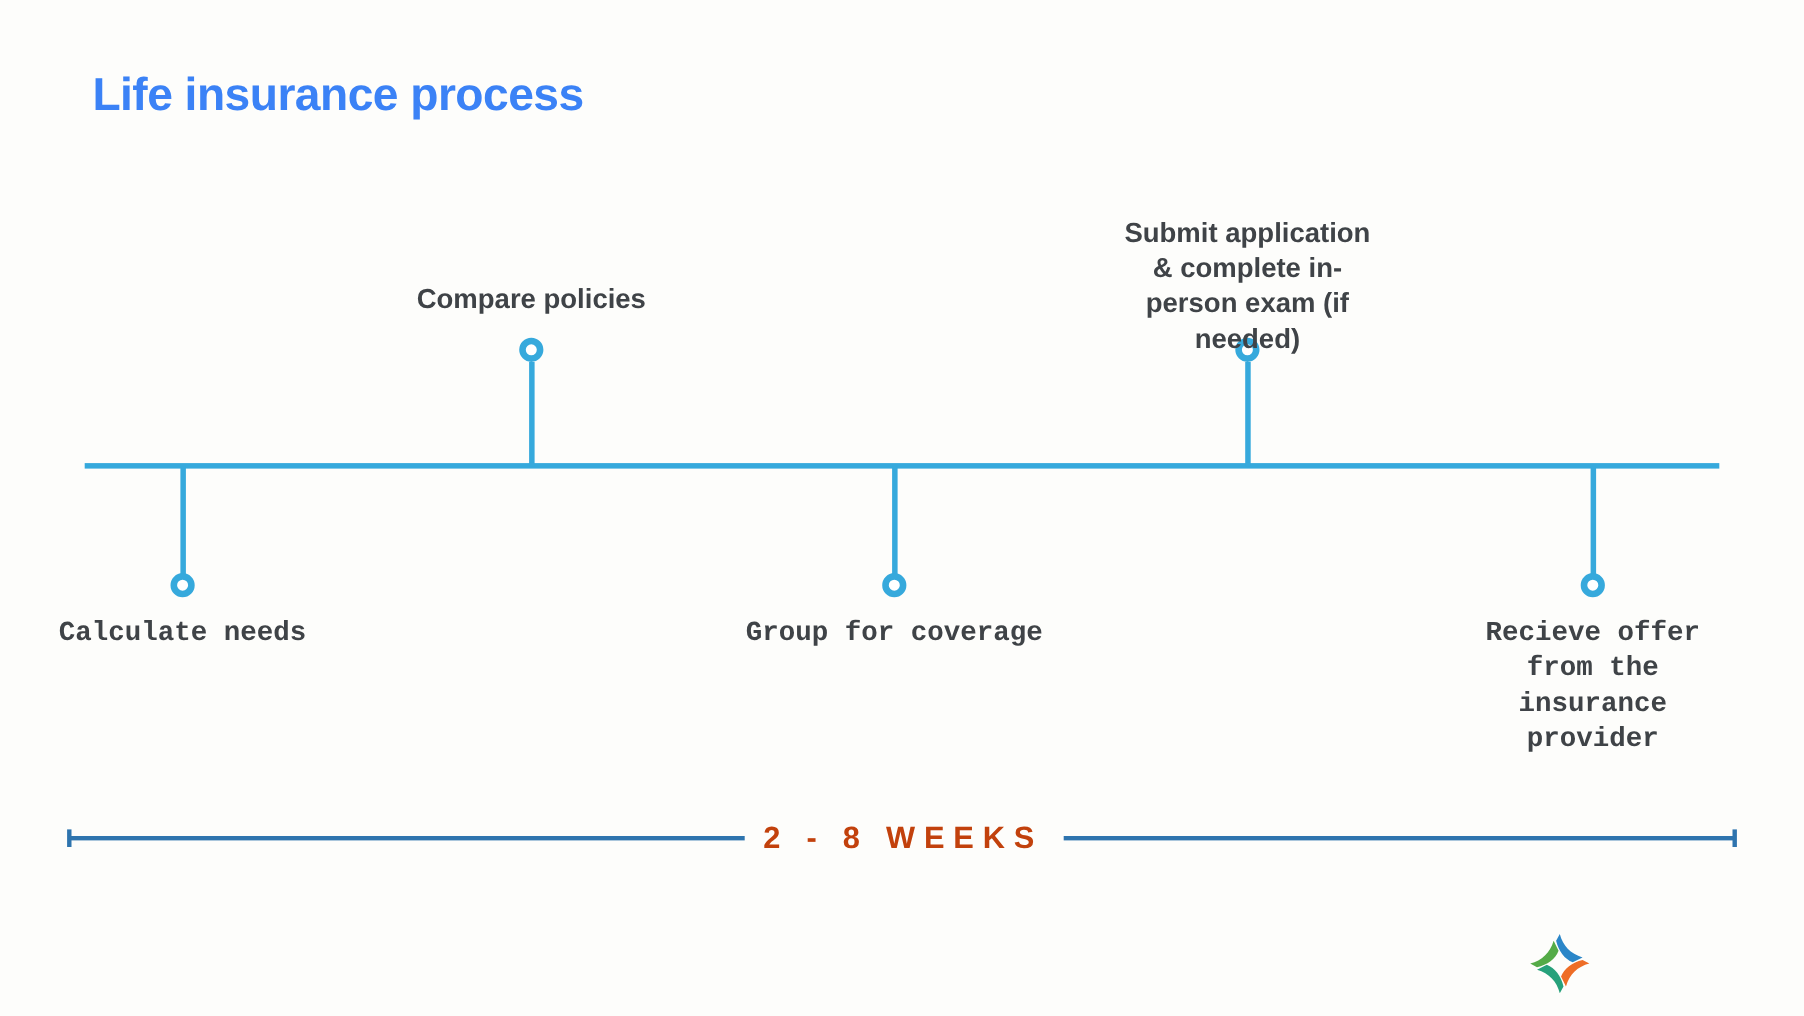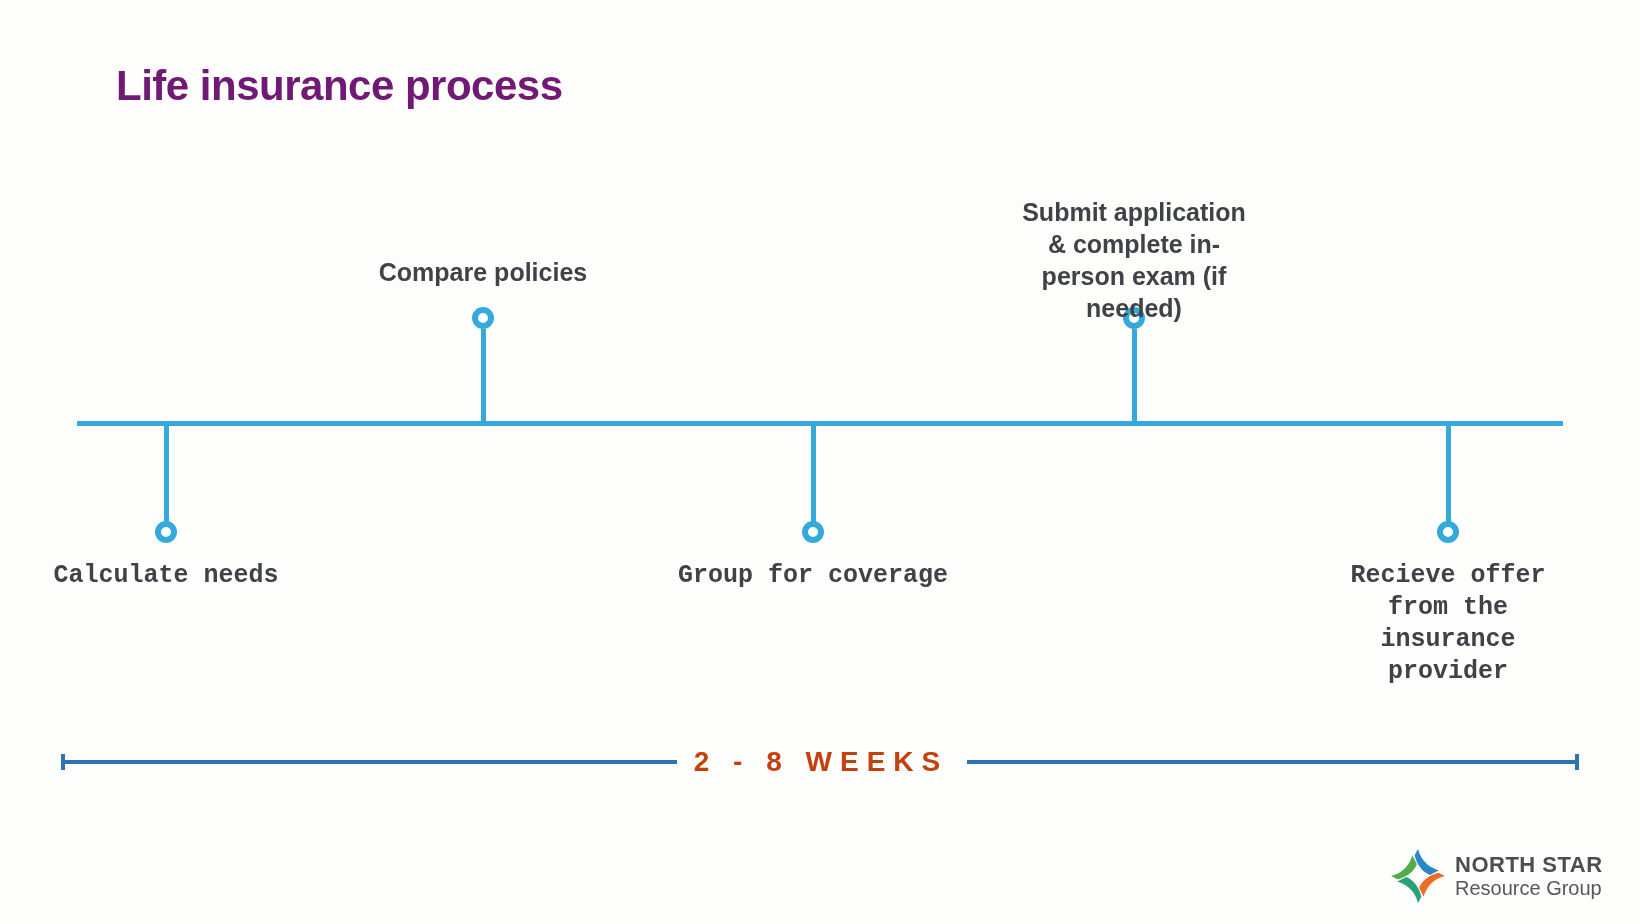--- a/index.html
+++ b/index.html
@@ -15,22 +15,21 @@
   }
 
   
   .title {
     position: absolute;
     left: 84px;
     top: 62px;
     font-size: 42px;
     font-weight: bold;
     letter-spacing: -0.5px;
-    color: #701a75;
-    margin-left: 32px;
+    color: #3b82f6;
   }
 
   
   .tl-line {
     position: absolute;
     left: 77px;
     top: 421px;
     width: 1486px;
     height: 5px;
     background: #36a9dc;
@@ -173,19 +172,15 @@
   <div class="wtick right"></div>
 
   <div class="logo">
     <svg class="logo-mark" viewBox="0 0 100 100" xmlns="http://www.w3.org/2000/svg">
 
       <path d="M50,2 C55,21 67,34 87,40 L71,48 C58,43 48,30 44,13 Z" fill="#2b86c8"></path>
       <path d="M50,2 C55,21 67,34 87,40 L71,48 C58,43 48,30 44,13 Z" transform="rotate(90 50 50)" fill="#ee6d26"></path>
       <path d="M50,2 C55,21 67,34 87,40 L71,48 C58,43 48,30 44,13 Z" transform="rotate(180 50 50)" fill="#27a17b"></path>
       <path d="M50,2 C55,21 67,34 87,40 L71,48 C58,43 48,30 44,13 Z" transform="rotate(270 50 50)" fill="#54ab47"></path>
     </svg>
-    <div class="logo-text">
-      <div class="logo-title">NORTH STAR</div>
-      <div class="logo-subtitle">Resource Group</div>
-    </div>
   </div>
 
 </div>
 
 </body></html>

